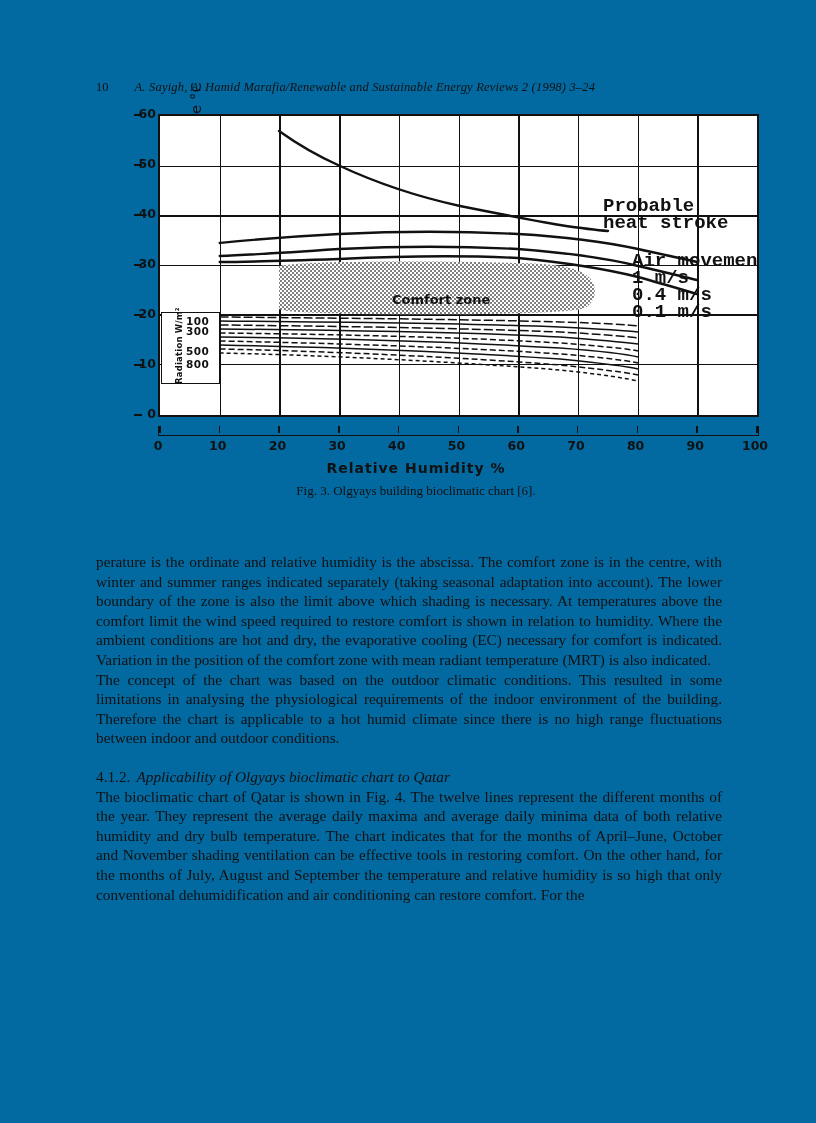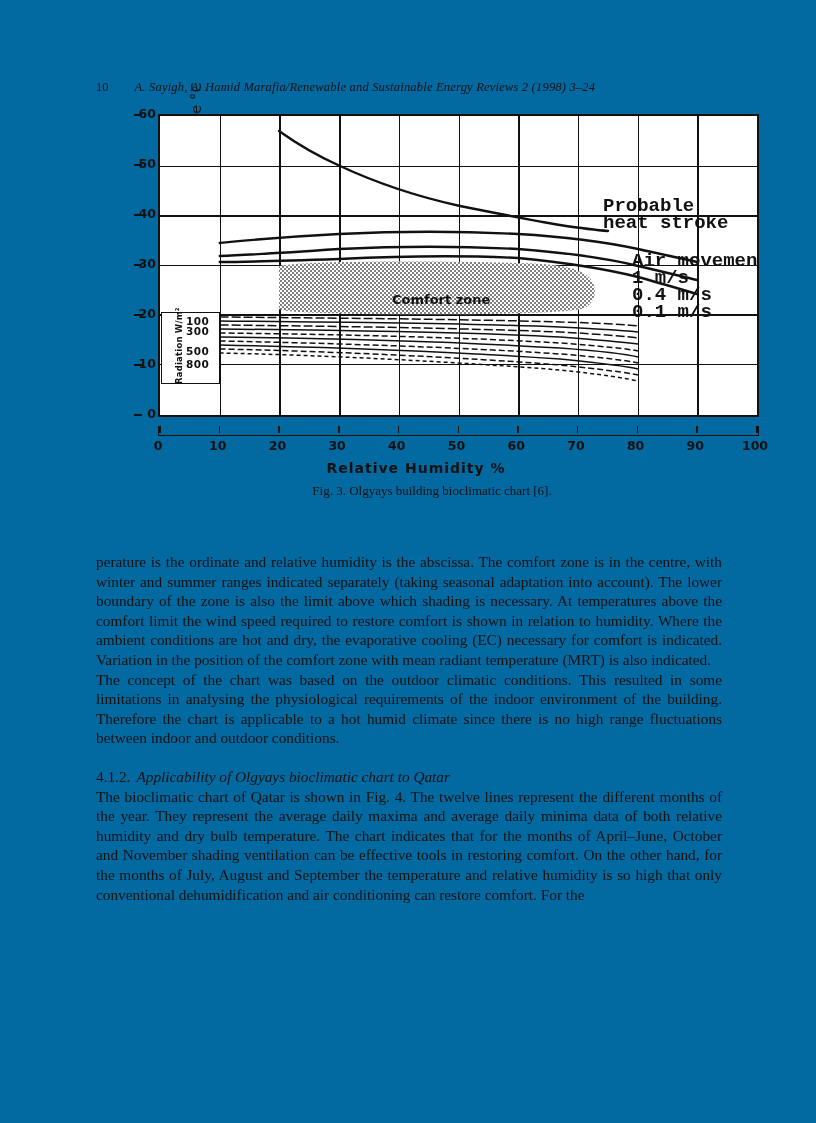--- a/index.html
+++ b/index.html
@@ -165,21 +165,21 @@
     top: 352px;
     width: 640px;
     text-align: center;
     font-size: 14px;
     font-family: "DejaVu Sans", sans-serif;
     font-weight: bold;
     letter-spacing: 1px;
   }
   .caption {
     position: absolute;
-    left: 16px;
+    left: 0;
     top: 375px;
     width: 640px;
     text-align: center;
     font-size: 13px;
   }
 
   
   .radbox {
     position: absolute;
     border: 1.5px solid #111;

